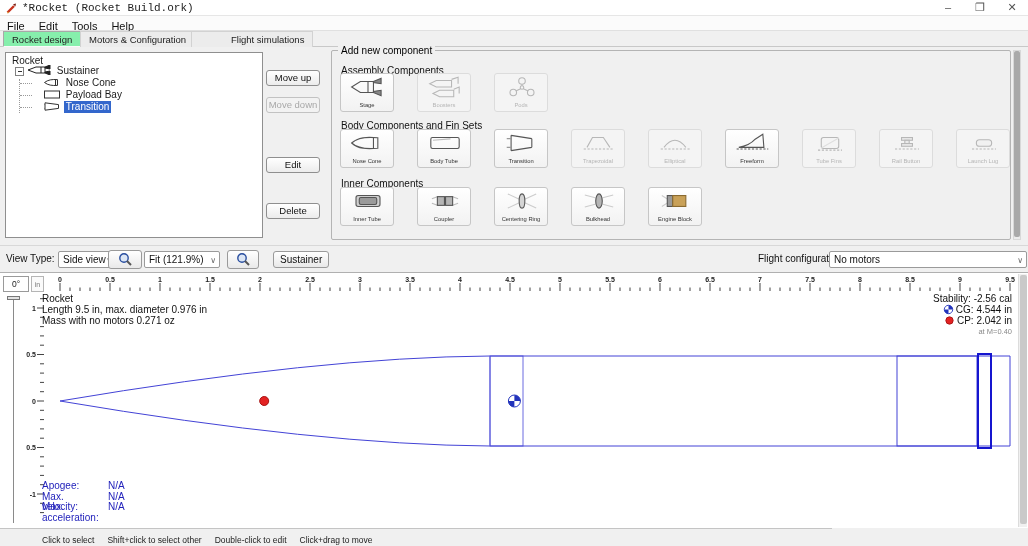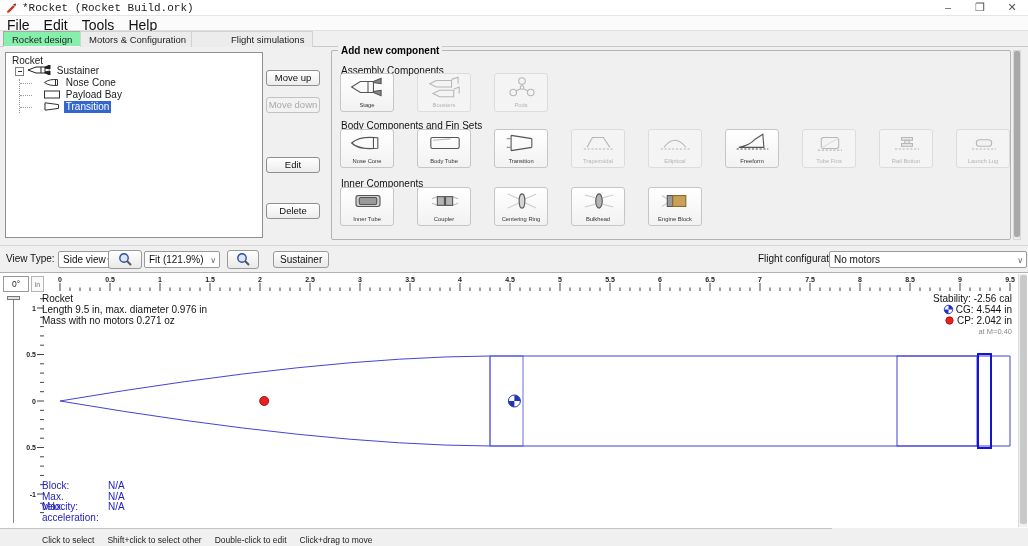--- a/index.html
+++ b/index.html
@@ -9,21 +9,21 @@
 
   
   .titlebar { position:absolute; left:0; top:0; width:1028px; height:16px; background:#ffffff; border-bottom:1px solid #e6e6e6; }
   .titlebar .app-icon { position:absolute; left:6px; top:3px; width:11px; height:11px; }
   .titlebar .title { position:absolute; left:22px; top:1px; font-size:11px; line-height:14px; color:#222;font-family:Liberation Mono, monospace; }
   .win-btn { position:absolute; top:0; width:32px; height:16px; text-align:center; font-size:11px; line-height:15px; color:#555; }
   .win-min { right:64px; } .win-max { right:32px; } .win-close { right:0; }
 
   
   .menubar { position:absolute; left:0; top:16px; width:1028px; height:15px; background:#fbfbfb; border-bottom:1px solid #e0e0e0; }
-  .menu-item { display:inline-block; padding:0 7px; font-size:14px; line-height:15px; color:#111; }
+  .menu-item { display:inline-block; padding:0 7px; font-size:11px; line-height:15px; color:#111; }
 
   
   .tabbar { position:absolute; left:0; top:31px; width:1028px; height:16px; background:#f0f0f0; border-bottom:1px solid #c8c8c8; }
   .tab { position:absolute; top:0; height:16px; font-size:9.5px; line-height:15px; padding:0 8px; color:#222; background:#ececec; border:1px solid #d2d2d2; border-bottom:none; }
   .tab.active { background:#86efac; border:1px solid #a8a8a8; border-bottom:1px solid #fafafa; font-weight:normal; }
   .tab1 { left:3px; } .tab2 { left:80px; } .tab3 { left:191px;padding-left:39px; }
 
   
   .upper { position:absolute; left:0; top:47px; width:1028px; height:198px; background:#f0f0f0; }
   .tree-panel { position:absolute; left:5px; top:5px; width:258px; height:186px; background:#ffffff; border:1px solid #8f8f8f; font-size:10px; overflow:hidden; }
@@ -32,21 +32,21 @@
   .tree-label.selected { background:#3367cc; color:#ffffff; }
   .expander { position:absolute; left:9px; top:2px; width:9px; height:9px; border:1px solid #818181; background:#fff; }
   .expander::after { content:""; position:absolute; left:1.5px; top:3px; width:4px; height:1px; background:#333; }
   .guide-v { position:absolute; left:13px; top:14px; width:0; height:34px; border-left:1px dotted #9a9a9a; }
   .guide-h { position:absolute; top:6px; width:12px; height:0; border-top:1px dotted #9a9a9a; }
 
   .side-btn { position:absolute; left:266px; width:54px; height:16px; background:linear-gradient(#ffffff,#ececec); border:1px solid #8f8f8f; border-radius:3px; font-size:9.5px; text-align:center; line-height:14px; color:#111; }
   .side-btn.disabled { color:#a8a8a8; background:#f2f2f2; border-color:#c2c2c2; }
 
   .comp-panel { position:absolute; left:331px; top:3px; width:680px; height:190px; border:1px solid #b4b4b4; border-radius:2px; }
-  .comp-title { position:absolute; left:6px; top:-6px; background:#f0f0f0; padding:0 3px; font-size:10px; font-weight:bold; color:#000; }
+  .comp-title { position:absolute; left:6px; top:-6px; background:#f0f0f0; padding:0 3px; font-size:10px; font-weight:normal; color:#000; }
   .comp-section-label { position:absolute; left:9px; font-size:10px; color:#111; }
   .comp-btn { position:absolute; width:54px; height:39px; background:linear-gradient(#ffffff,#f2f2f2); border:1px solid #c6c6c6; border-radius:3px; text-align:center; }
   .comp-btn .cicon { position:absolute; left:0; right:0; top:1px; height:24px; }
   .comp-btn .clabel { position:absolute; left:1px; right:1px; bottom:2px; font-size:5.8px; line-height:5.8px; color:#333; }
   .comp-btn.disabled { background:#f4f4f4; border-color:#dcdcdc; }
   .comp-btn.disabled .cicon { opacity:0.38; }
   .comp-btn.disabled .clabel { color:#b5b5b5; }
   .comp-scrollbar { position:absolute; left:1013px; top:3px; width:8px; height:190px; background:#ececec; border:1px solid #d8d8d8; }
   .comp-scrollbar .thumb { position:absolute; left:0; top:0; width:6px; height:186px; background:#a9a9a9; border-radius:2px; }
 
@@ -578,21 +578,21 @@
             <path d="M0 0 L-4.6 0 A4.6 4.6 0 0 0 0 4.6 Z" fill="#2233bb"></path>
           </svg><span>CG: 4.544 in</span></div>
       <div><svg width="11" height="11" viewBox="-6 -6 12 12" style="display:inline-block">
             <circle r="4" fill="#e32222" stroke="#a81414"></circle>
           </svg><span>CP: 2.042 in</span></div>
       <div class="mach">at M=0.40</div>
     </div>
 
     <div class="stats-block">
       <div class="stats-row">
-          <span class="lbl">Block:</span>
+          <span class="lbl">Apogee:</span>
           <span class="val">N/A</span>
         </div>
       <div class="stats-row">
           <span class="lbl">Max. velocity:</span>
           <span class="val">N/A</span>
         </div>
       <div class="stats-row">
           <span class="lbl">Max. acceleration:</span>
           <span class="val">N/A</span>
         </div>

